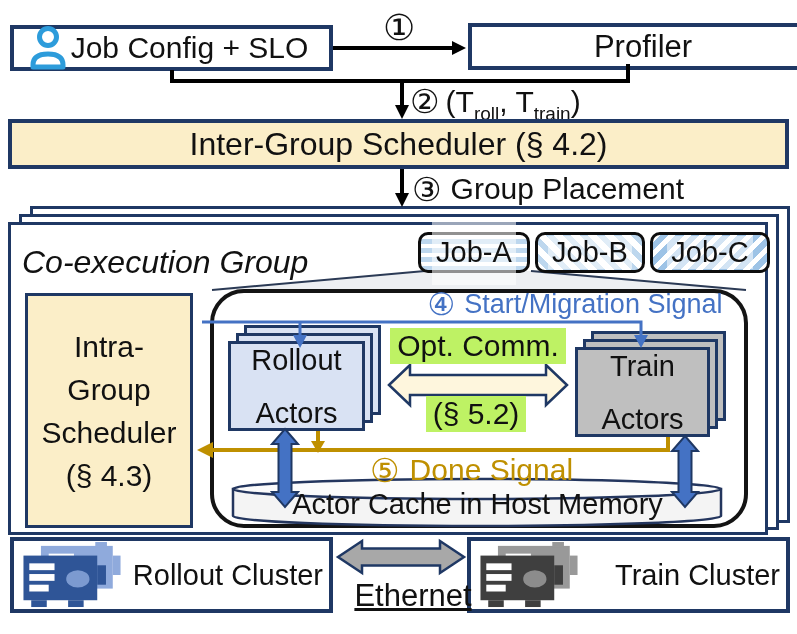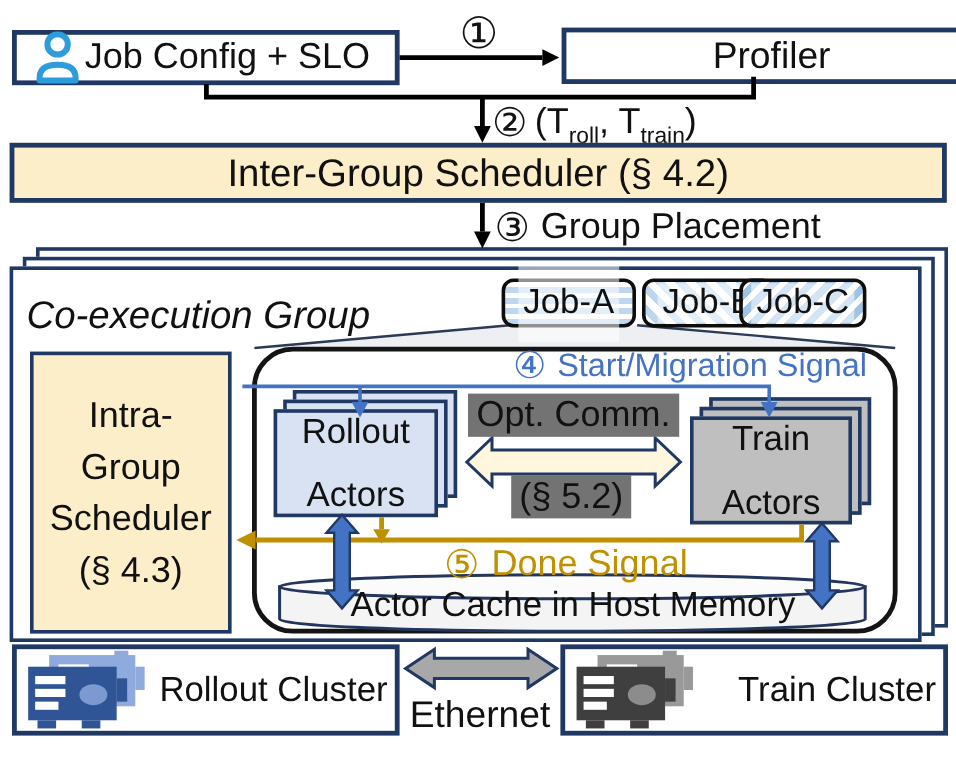--- a/index.html
+++ b/index.html
@@ -25,46 +25,46 @@
   
   .layer{border:3px solid #1F3864;background:#fff;}
   .layer3{left:30px;top:206px;width:760px;height:317px;}
   .layer2{left:19px;top:214px;width:760px;height:316px;}
   .layer1{left:8px;top:222px;width:760px;height:313px;}
   .group-title{left:22px;top:240px;width:330px;height:45px;font-style:italic;font-size:32px;display:flex;align-items:center;}
   
   .badge{top:232px;height:41px;border:3px solid #0d0d0d;border-radius:10px;font-size:29px;display:flex;align-items:center;justify-content:center;z-index:5;}
   .badge-a{left:418px;width:112px;background:repeating-linear-gradient(180deg,#ffffff 0 4px,#BDD7EE 4px 9px);}
   .badge-b{left:535px;width:110px;background:repeating-linear-gradient(45deg,#ffffff 0 6px,#BDD7EE 6px 12px);}
-  .badge-c{left:616px;width:106px;background:repeating-linear-gradient(135deg,#ffffff 0 5px,#9DC3E6 5px 11px);}
+  .badge-c{left:650px;width:120px;background:repeating-linear-gradient(135deg,#ffffff 0 5px,#9DC3E6 5px 11px);}
   
   .inner-box{left:210px;top:289px;width:538px;height:239px;border:4px solid #141414;border-radius:34px;background:#fff;z-index:3;}
   .intra{left:25px;top:293px;width:168px;height:235px;border:3px solid #1F3864;z-index:5;
     display:flex;flex-direction:column;align-items:center;justify-content:center;font-size:30px;line-height:43px;}
   
   .stackbox{border:3px solid #1F3864;z-index:5;}
   .rollout-fill{background:#D9E2F3;}
   .train-fill{background:#BFBFBF;}
   .actor-front{display:flex;flex-direction:column;align-items:center;justify-content:center;font-size:29px;line-height:36px;gap:17px;}
   
   .signal4{left:402px;top:289px;width:346px;display:flex;align-items:center;justify-content:center;gap:9px;
     color:#4472C4;font-size:27px;z-index:5;}
   .signal4 .circ{font-size:31px;}
   .signal5{left:370px;top:453px;display:flex;align-items:center;gap:10px;color:#BF9000;font-size:30px;z-index:5;}
   .signal5 .circ{font-size:33px;}
-  .hl{background:#737373;padding:1px 7px;}
+  .hl{background:#bef264;padding:1px 7px;}
   .optcomm-title{left:390px;top:327px;width:176px;height:38px;font-size:30px;z-index:5;}
   .optcomm-sec{left:416px;top:394px;width:120px;height:40px;font-size:30px;z-index:5;}
   .cache-label{left:240px;top:487px;width:475px;height:34px;font-size:29px;z-index:5;}
   
   .cluster{top:537px;width:323px;height:76px;display:flex;align-items:center;z-index:5;}
   .cluster-label{flex:1;text-align:right;font-size:29px;margin-right:6px;}
   .rollout-cluster{left:10px;}
   .train-cluster{left:467px;}
-  .ethernet{left:338px;top:578px;width:124px;height:36px;font-size:31px;z-index:5;}
+  .ethernet{left:351px;top:578px;width:124px;height:36px;font-size:31px;z-index:5;text-decoration:underline;}
   .svg-layer{position:absolute;left:0;top:0;pointer-events:none;}
   .z2{z-index:2;} .z4{z-index:4;} .z9{z-index:9;}
   .jc-label{flex:1;text-align:center;margin-right:18px;font-size:30px;}
 </style>
 </head>
 <body>
 
 <div class="canvas">
 
   <div class="abs navy-border job-config">

